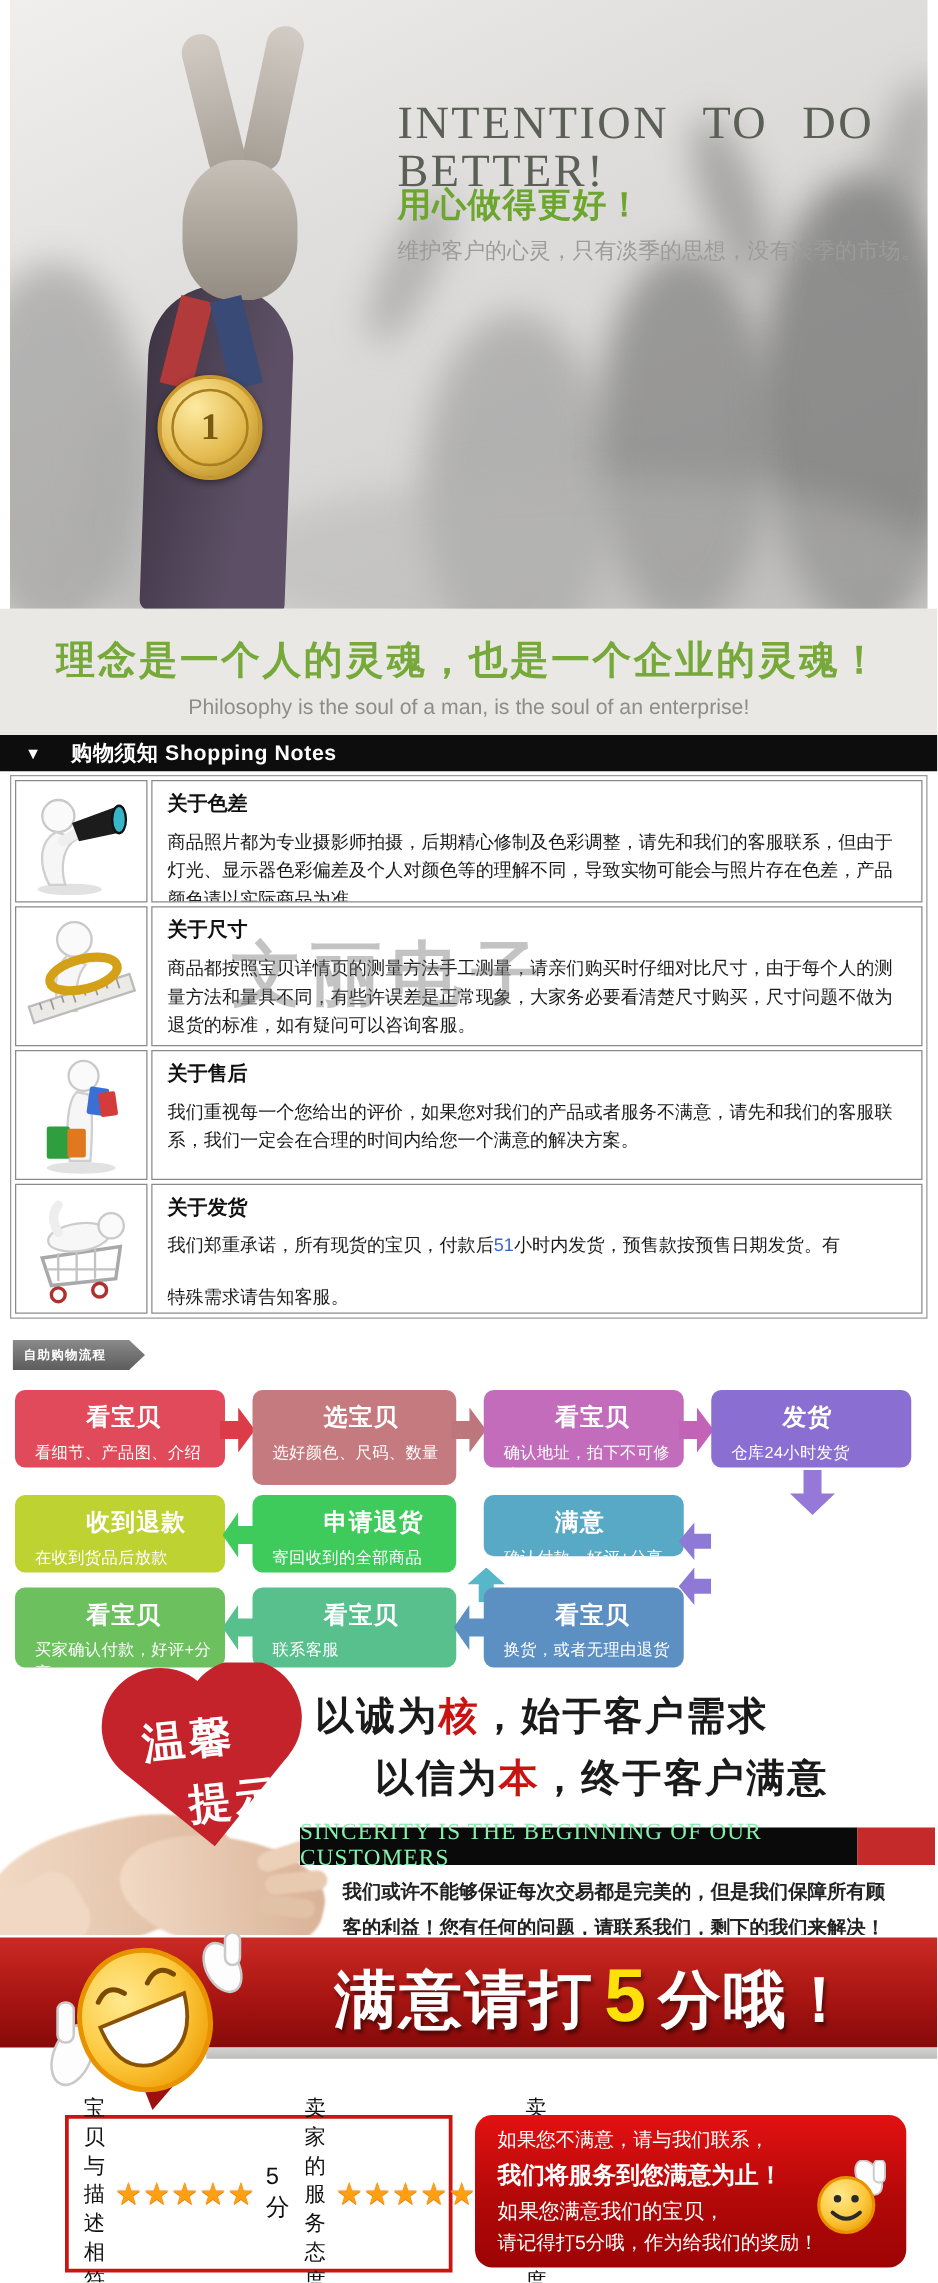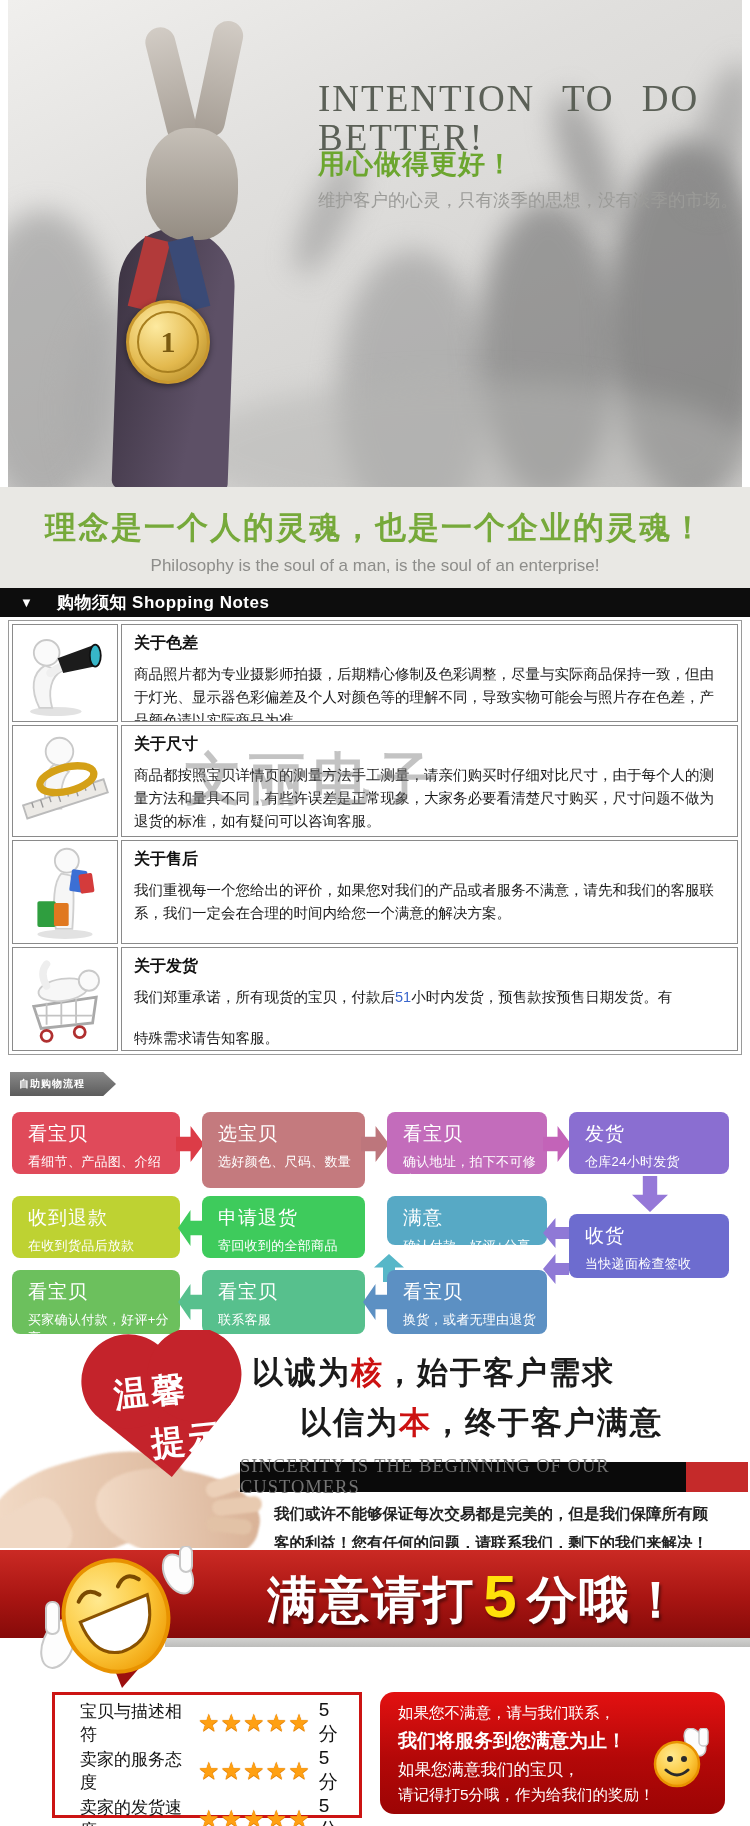--- a/index.html
+++ b/index.html
@@ -54,57 +54,57 @@
   #watermark{left:185px;top:742px;font-size:56px;font-weight:bold;color:#737373;opacity:.42;
              letter-spacing:8px;z-index:5;pointer-events:none;}
 
   
   #flowbadge{left:10px;top:1072px;width:106px;height:24px;color:#fff;font-size:10px;font-weight:bold;
              letter-spacing:1px;display:flex;align-items:center;padding-left:9px;box-sizing:border-box;
              background:linear-gradient(#8a8a8a,#5c5c5c);
              clip-path:polygon(0 0,88% 0,100% 50%,88% 100%,0 100%);}
   #flow{left:0;top:1108px;width:750px;height:250px;}
   .fbox{position:absolute;border-radius:8px;color:#fff;box-sizing:border-box;padding:9px 4px 0 16px;}
-  .fbox .t{font-size:19px;font-weight:normal;letter-spacing:1px;}
+  .fbox .t{font-size:19px;font-weight:bold;letter-spacing:1px;margin-left:41px;}
   .fbox .s{font-size:13px;margin-top:6px;letter-spacing:.3px;}
   .arr{position:absolute;}
   .arr-r{clip-path:polygon(0 30%,52% 30%,52% 0,100% 50%,52% 100%,52% 70%,0 70%);}
   .arr-l{clip-path:polygon(100% 30%,48% 30%,48% 0,0 50%,48% 100%,48% 70%,100% 70%);}
   .arr-d{clip-path:polygon(30% 0,70% 0,70% 52%,100% 52%,50% 100%,0 52%,30% 52%);}
   .arr-u{clip-path:polygon(50% 0,100% 48%,70% 48%,70% 100%,30% 100%,30% 48%,0 48%);}
 
   
   #heartsec{left:0;top:1330px;width:750px;height:218px;overflow:hidden;}
   .hand{position:absolute;filter:blur(1px);}
   .heart{position:absolute;left:84px;top:2px;width:160px;height:160px;transform:rotate(-6deg);}
   .heart-shape{position:absolute;left:34px;top:32px;width:94px;height:94px;background:#c4232b;transform:rotate(45deg);}
   .heart-shape::before{content:"";position:absolute;width:94px;height:94px;border-radius:50%;background:#c4232b;left:-47px;top:0;}
   .heart-shape::after{content:"";position:absolute;width:94px;height:94px;border-radius:50%;background:#c4232b;top:-47px;left:0;}
   .heart-t{position:absolute;color:#fff;font-size:34px;font-weight:bold;letter-spacing:3px;z-index:2;}
   .hline{position:absolute;font-size:31px;font-weight:bold;color:#1a1a1a;letter-spacing:2px;}
   .hline .red{color:#cc1111;}
-  #sincbar{position:absolute;left:240px;top:132px;width:446px;height:30px;background:#0a0a0a;color:#737373;
+  #sincbar{position:absolute;left:240px;top:132px;width:446px;height:30px;background:#0a0a0a;color:#86efac;
            font-family:"Liberation Serif","DejaVu Serif",serif;font-size:18.5px;letter-spacing:1px;
            display:flex;align-items:center;justify-content:center;}
   #sincred{position:absolute;left:686px;top:132px;width:62px;height:30px;background:#c52a2a;}
   .hpara{position:absolute;left:235px;top:170px;width:512px;text-align:center;
          font-size:15.5px;font-weight:bold;color:#222;line-height:1.85;}
 
   
   #banner{left:0;top:1550px;width:750px;height:88px;
           background:linear-gradient(180deg,#cb2a24 0%,#a81512 55%,#860a09 100%);}
   #bannerstrip{left:165px;top:1638px;width:585px;height:9px;background:linear-gradient(#d2d2d0,#bdbdbb);}
   #bannertext{left:215px;top:1562px;width:520px;text-align:center;color:#fff;font-weight:bold;
           font-size:50px;letter-spacing:2px;text-shadow:2px 3px 3px rgba(0,0,0,.45);z-index:3;}
   #bannertext .y{color:#ffe10a;font-size:60px;margin:0 8px;}
   #bannersmiley{left:40px;top:1546px;width:160px;height:150px;z-index:4;}
 
   
   #ratebox{left:52px;top:1692px;width:310px;height:126px;border:3px solid #cc1413;background:#fff;
-           box-sizing:border-box;display:flex;flex-direction:column;justify-content:space-around;padding:4px 13px;}
+           box-sizing:border-box;display:flex;flex-direction:row;justify-content:space-around;padding:4px 0;}
   .raterow{display:flex;align-items:center;padding-left:12px;}
   .ratelabel{font-size:17px;color:#111;}
   .stars{font-size:24px;color:#ffa012;letter-spacing:1px;margin:0 8px;
          text-shadow:0 1px 0 #e2820a, 0 0 1px #c96a00;}
   .ratescore{font-size:19px;color:#111;}
   #promise{left:380px;top:1692px;width:345px;height:122px;border-radius:14px;color:#fff;
            background:linear-gradient(180deg,#e31111 0%,#b30808 55%,#9c0404 100%);
            box-sizing:border-box;padding:9px 14px 0 18px;}
   #promise .pl{line-height:1.6;font-size:15.5px;}
   #promise .pl.big{font-size:19px;font-weight:bold;}
@@ -162,21 +162,21 @@
           <ellipse cx="40" cy="90" rx="28" ry="5" fill="#e2e2e2"></ellipse>
           <circle cx="30" cy="26" r="14" fill="#fafafa" stroke="#c9c9c9" stroke-width="2"></circle>
           <path d="M28 40 C14 48 12 66 22 86 L36 86 C31 68 35 52 46 46 Z" fill="#f6f6f6" stroke="#cfcfcf" stroke-width="2"></path>
           <path d="M34 48 Q46 40 54 38" stroke="#efefef" stroke-width="9" fill="none" stroke-linecap="round"></path>
           <polygon points="42,32 80,18 86,40 48,48" fill="#1c1c1c"></polygon>
           <ellipse cx="83" cy="29" rx="6" ry="12" fill="#37b6c8" stroke="#111" stroke-width="2"></ellipse>
         </svg>
       </div>
       <div class="ncell-text">
         <div class="ntitle">关于色差</div>
-        <div class="nbody">商品照片都为专业摄影师拍摄，后期精心修制及色彩调整，尽量与实际商品保持一致，但由于灯光、显示器色彩偏差及个人对颜色等的理解不同，导致实物可能会与照片存在色差，产品颜色请以实际商品为准。</div>
+        <div class="nbody">商品照片都为专业摄影师拍摄，后期精心修制及色彩调整，请先和我们的客服联系，但由于灯光、显示器色彩偏差及个人对颜色等的理解不同，导致实物可能会与照片存在色差，产品颜色请以实际商品为准。</div>
       </div>
     </div>
     <div class="nrow" style="height:112px;">
       <div class="ncell-icon">
         <svg width="92" height="100" viewBox="0 0 100 108">
           <circle cx="44" cy="22" r="15" fill="#fafafa" stroke="#c9c9c9" stroke-width="2"></circle>
           <path d="M38 36 C28 44 26 62 30 84 L46 84 C44 64 48 50 54 44 Z" fill="#f6f6f6" stroke="#cfcfcf" stroke-width="2"></path>
           <g transform="rotate(-18 50 72)">
             <rect x="4" y="66" width="92" height="15" fill="#eceae6" stroke="#bbb" stroke-width="2"></rect>
             <path d="M14 66 v6 M24 66 v9 M34 66 v6 M44 66 v9 M54 66 v6 M64 66 v9 M74 66 v6 M84 66 v9" stroke="#999" stroke-width="1.5"></path>
@@ -263,24 +263,20 @@
     <div class="fbox" style="left: 202px; top: 88px; width: 163px; height: 62px; background-color: rgb(62, 203, 92);">
       <div class="t">申请退货</div>
       <div class="s">寄回收到的全部商品</div>
     </div>
     <div class="fbox" style="left: 387px; top: 88px; width: 160px; height: 49px; background-color: rgb(87, 169, 197);">
       <div class="t">满意</div>
       <div class="s">确认付款，好评+分享</div>
     </div>
     <div class="arr arr-l" style="left: 543px; top: 110px; width: 26px; height: 30px; background-color: rgb(143, 121, 214);"></div>
     <div class="arr arr-l" style="left: 543px; top: 146px; width: 26px; height: 30px; background-color: rgb(143, 121, 214);"></div>
-    <div class="fbox" style="left: 569px; top: 106px; width: 160px; height: 64px; background-color: rgb(109, 108, 207);">
-      <div class="t">收货</div>
-      <div class="s">当快递面检查签收</div>
-    </div>
 
     <div class="arr arr-u" style="left: 374px; top: 146px; width: 30px; height: 28px; background-color: rgb(87, 183, 200);"></div>
     <div class="fbox" style="left: 12px; top: 162px; width: 168px; height: 64px; background-color: rgb(108, 192, 93);">
       <div class="t">看宝贝</div>
       <div class="s">买家确认付款，好评+分享</div>
     </div>
     <div class="arr arr-l" style="left: 178px; top: 176px; width: 26px; height: 36px; background-color: rgb(87, 192, 141);"></div>
     <div class="fbox" style="left: 202px; top: 162px; width: 163px; height: 64px; background-color: rgb(87, 192, 141);">
       <div class="t">看宝贝</div>
       <div class="s">联系客服</div>

